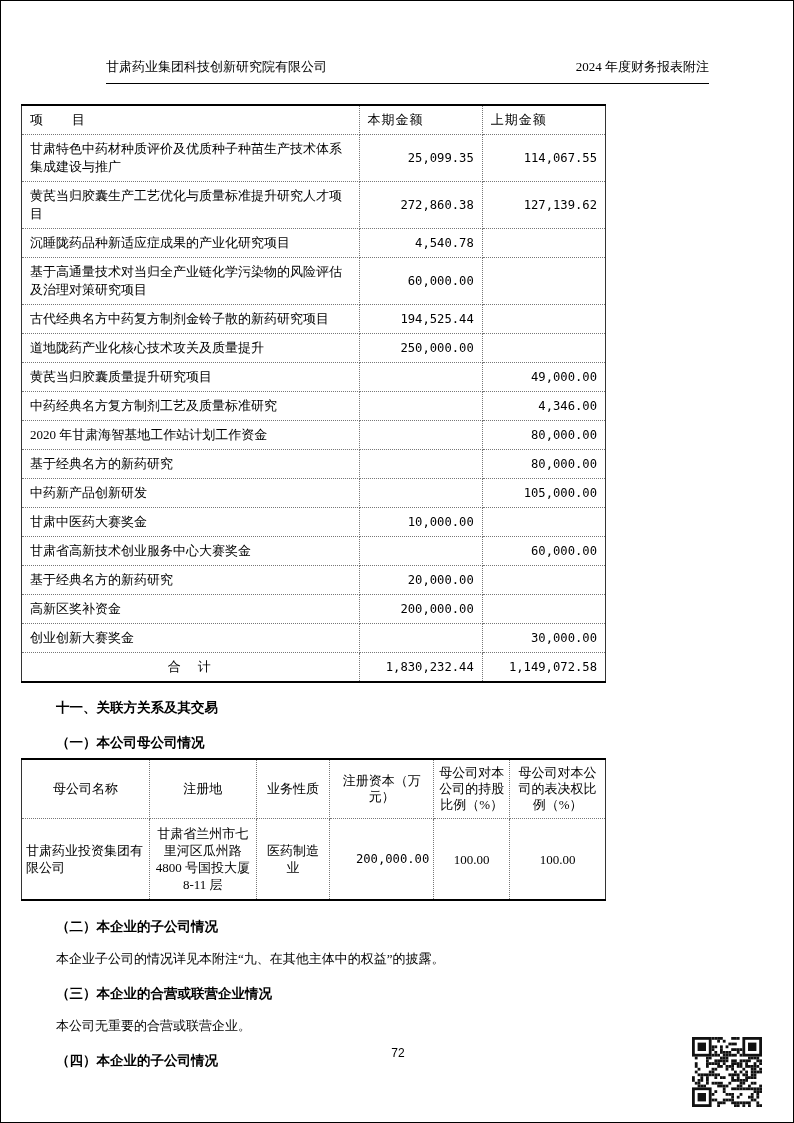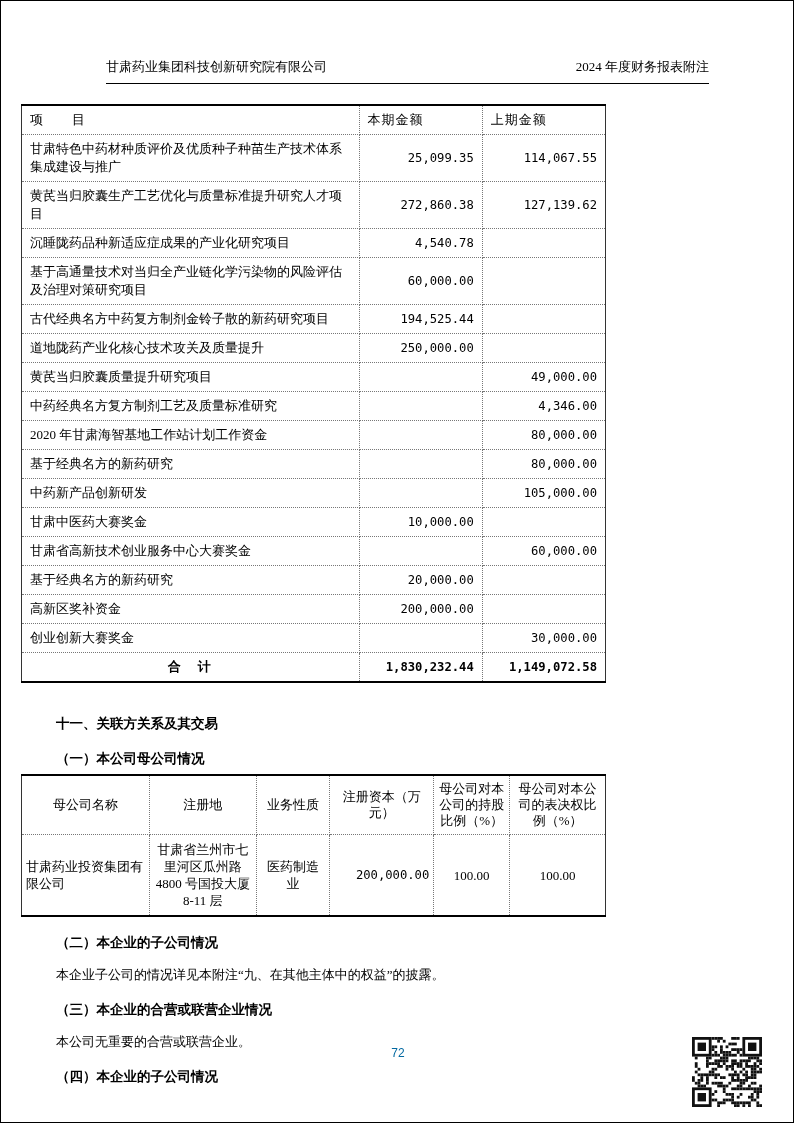--- a/index.html
+++ b/index.html
@@ -25,41 +25,41 @@
   .fin-table th, .fin-table td {
     border:1px dotted #777;
     line-height:18px; padding:5px 8px;
     vertical-align:middle; font-weight:normal;
   }
   .grants { margin-top:20px; }
   .grants th { text-align:left; letter-spacing:1px; }
   .c-item { text-align:left; padding-left:7px; }
   .c-num  { text-align:right; padding-right:12px;
             font-family:"DejaVu Sans Mono","Liberation Mono",monospace; font-size:12.2px; }
-  .total-row td { font-weight:bold; }
+  .total-row td { font-weight:normal; }
   .c-total { text-align:center; letter-spacing:2px; }
   
   .parent { margin-top:6px; }
   .parent th { text-align:center; line-height:16px; padding:5px 2px; }
   .parent td { line-height:17px; padding:6px 4px; }
   .p-name { text-align:left; padding-left:7px; }
   .p-center { text-align:center; }
   
   .sec, .sub {
     font-size:13.5px; font-weight:bold; margin-left:55px;
   }
-  .sec { margin-top:32px; }
+  .sec { margin-top:16px; }
   .sub { margin-top:17px; }
   .body-text {
     font-size:13px; margin-left:55px; margin-top:14px; line-height:18px;
   }
   
   .page-number {
     position:absolute; top:1045px; left:0; width:794px;
-    text-align:center; font-size:12px; color:#0369a1;
+    text-align:center; font-size:12px; color:#000000;
     font-family:"Liberation Sans","DejaVu Sans",sans-serif;
   }
   .qr { position:absolute; left:691px; top:1036px; width:70px; height:70px; }
 </style>
 </head>
 <body>
 
 <div class="page">
 
   <header class="doc-header">

